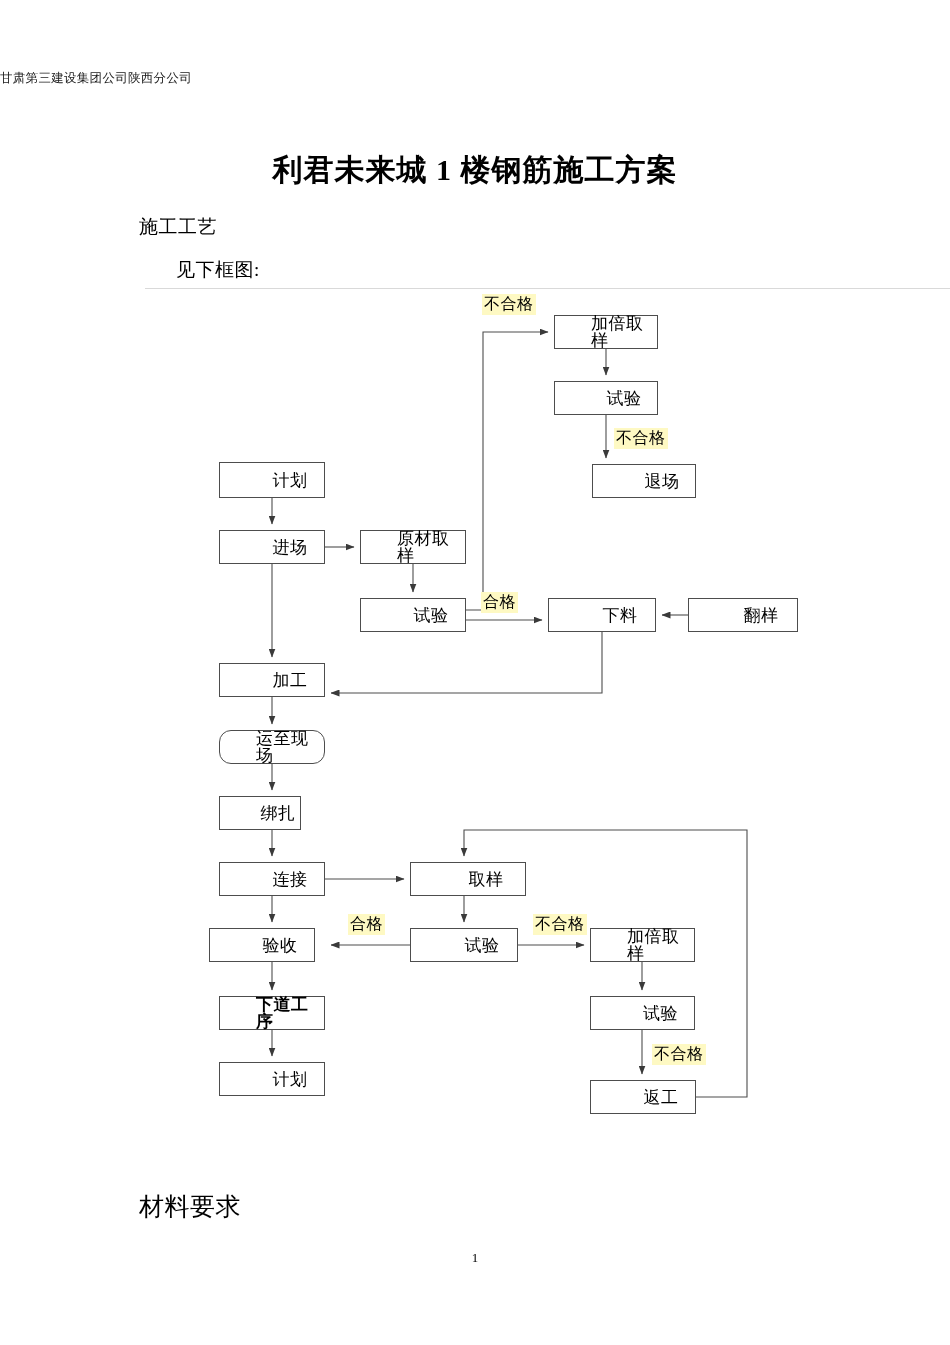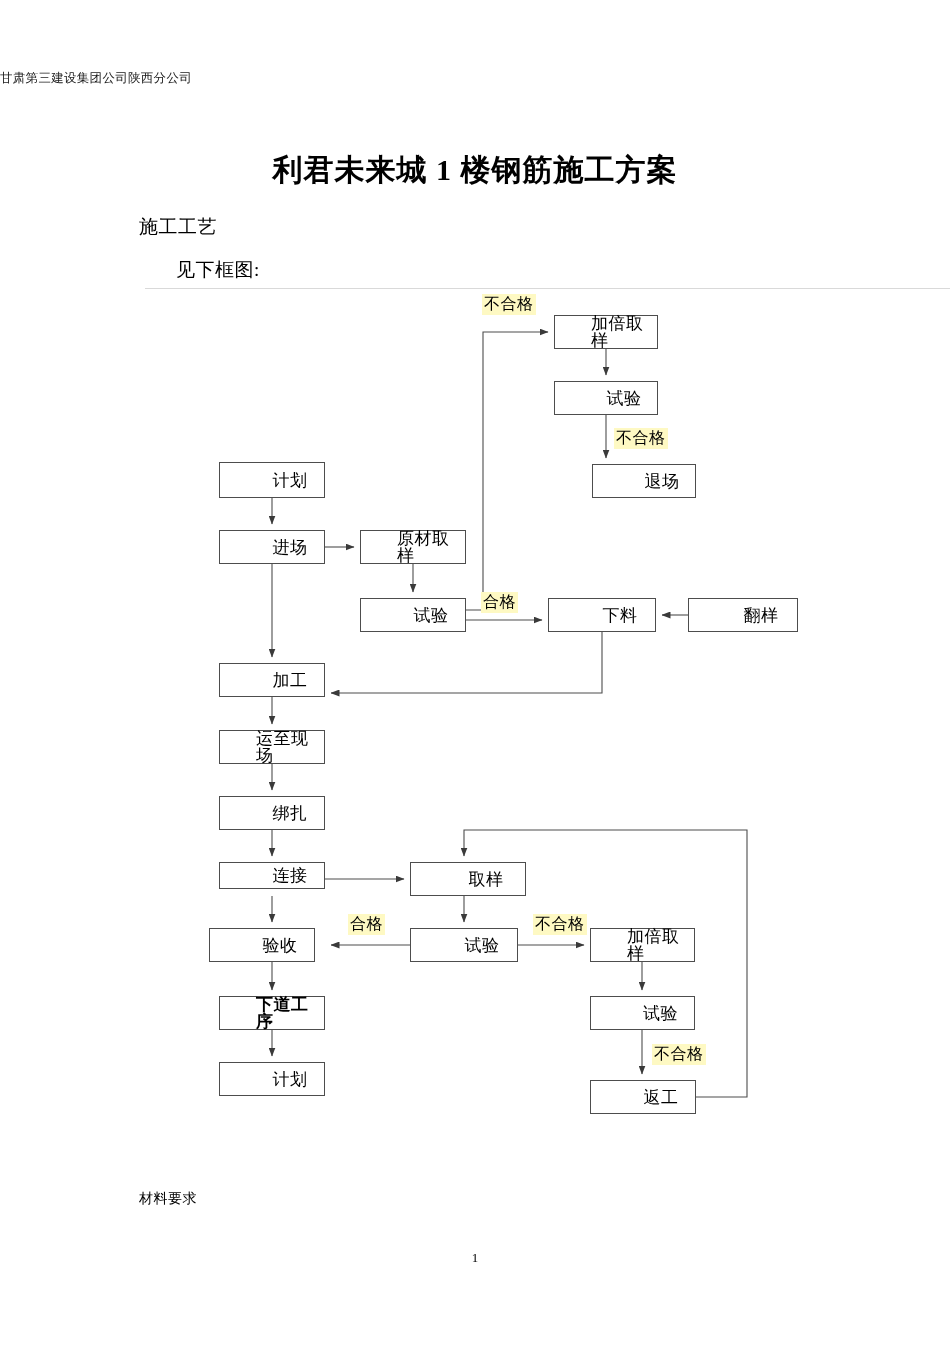--- a/index.html
+++ b/index.html
@@ -58,21 +58,21 @@
     position: absolute;
     left: 176px;
     top: 257px;
     font-size: 19px;
     letter-spacing: 0.5px;
   }
   .heading-bottom {
     position: absolute;
     left: 139px;
     top: 1190px;
-    font-size: 14px;
+    font-size: 25px;
     letter-spacing: 0.5px;
   }
   .page-number {
     position: absolute;
     left: 0;
     top: 1250px;
     width: 950px;
     text-align: center;
     font-size: 13px;
   }
@@ -192,23 +192,23 @@
       <div class="node-box" style="left: 554px; top: 315px; width: 104px; height: 34px;">加倍取样</div>
       <div class="node-box" style="left: 554px; top: 381px; width: 104px; height: 34px;">试验</div>
       <div class="node-box" style="left: 572px; top: 464px; width: 104px; height: 34px; margin-left: 20px;">退场</div>
       <div class="node-box" style="left: 219px; top: 462px; width: 106px; height: 36px;">计划</div>
       <div class="node-box" style="left: 219px; top: 530px; width: 106px; height: 34px;">进场</div>
       <div class="node-box" style="left: 360px; top: 530px; width: 106px; height: 34px;">原材取样</div>
       <div class="node-box" style="left: 360px; top: 598px; width: 106px; height: 34px;">试验</div>
       <div class="node-box" style="left: 548px; top: 598px; width: 108px; height: 34px;">下料</div>
       <div class="node-box" style="left: 688px; top: 598px; width: 110px; height: 34px;">翻样</div>
       <div class="node-box" style="left: 219px; top: 663px; width: 106px; height: 34px;">加工</div>
-      <div class="node-box" style="left: 219px; top: 730px; width: 106px; height: 34px;">运至现场</div>
-      <div class="node-box" style="left: 219px; top: 796px; width: 106px; height: 34px;">绑扎</div>
-      <div class="node-box" style="left: 219px; top: 862px; width: 106px; height: 27px;">连接</div>
+      <div class="node-box" style="left: 219px; top: 730px; width: 106px; height: 34px; border-radius: 12px;">运至现场</div>
+      <div class="node-box" style="left: 219px; top: 796px; width: 82px; height: 34px;">绑扎</div>
+      <div class="node-box" style="left: 219px; top: 862px; width: 106px; height: 34px;">连接</div>
       <div class="node-box" style="left: 410px; top: 862px; width: 116px; height: 34px;">取样</div>
       <div class="node-box" style="left: 209px; top: 928px; width: 106px; height: 34px;">验收</div>
       <div class="node-box" style="left: 410px; top: 928px; width: 108px; height: 34px;">试验</div>
       <div class="node-box" style="left: 590px; top: 928px; width: 105px; height: 34px;">加倍取样</div>
       <div class="node-box" style="left: 219px; top: 996px; width: 106px; height: 34px; font-weight: bold;">下道工序</div>
       <div class="node-box" style="left: 590px; top: 996px; width: 105px; height: 34px;">试验</div>
       <div class="node-box" style="left: 219px; top: 1062px; width: 106px; height: 34px;">计划</div>
       <div class="node-box" style="left: 590px; top: 1080px; width: 106px; height: 34px; text-align: center;">返工</div>
     </div>
 

